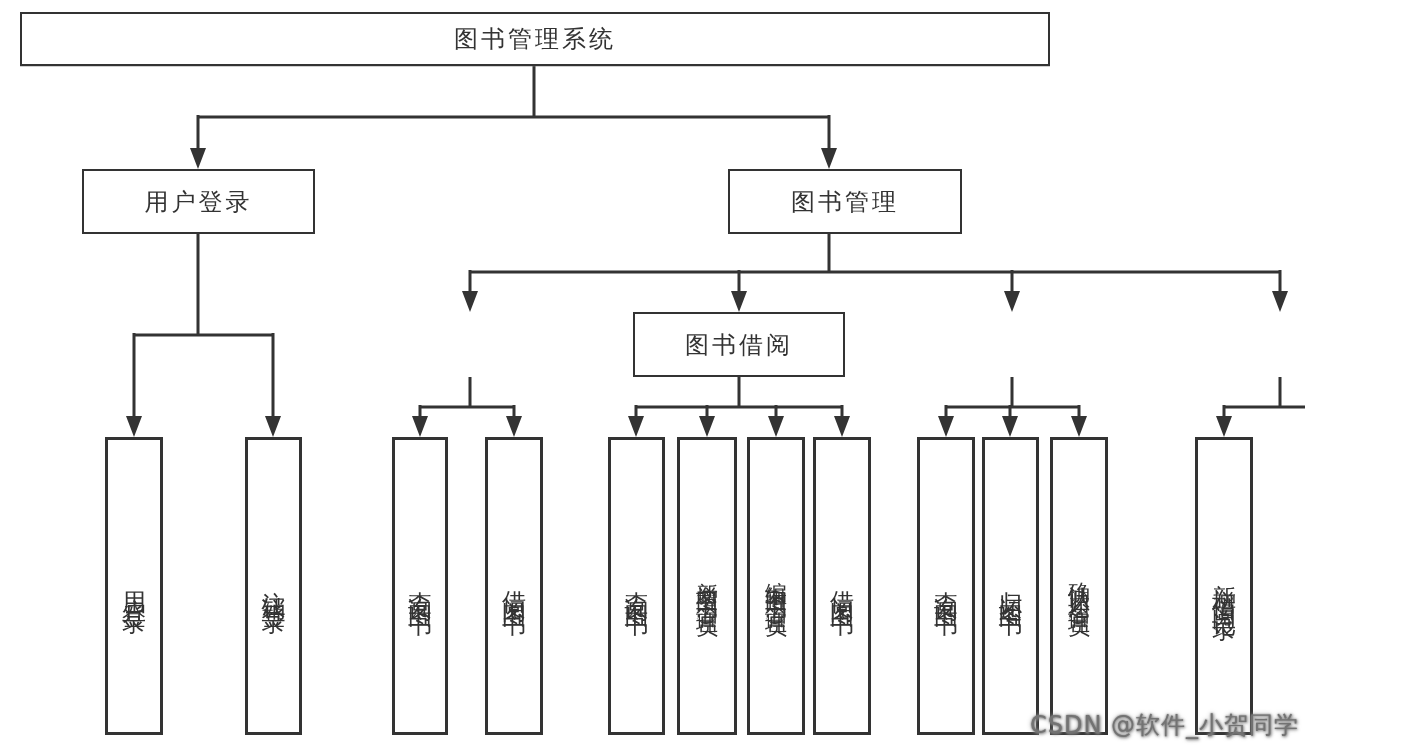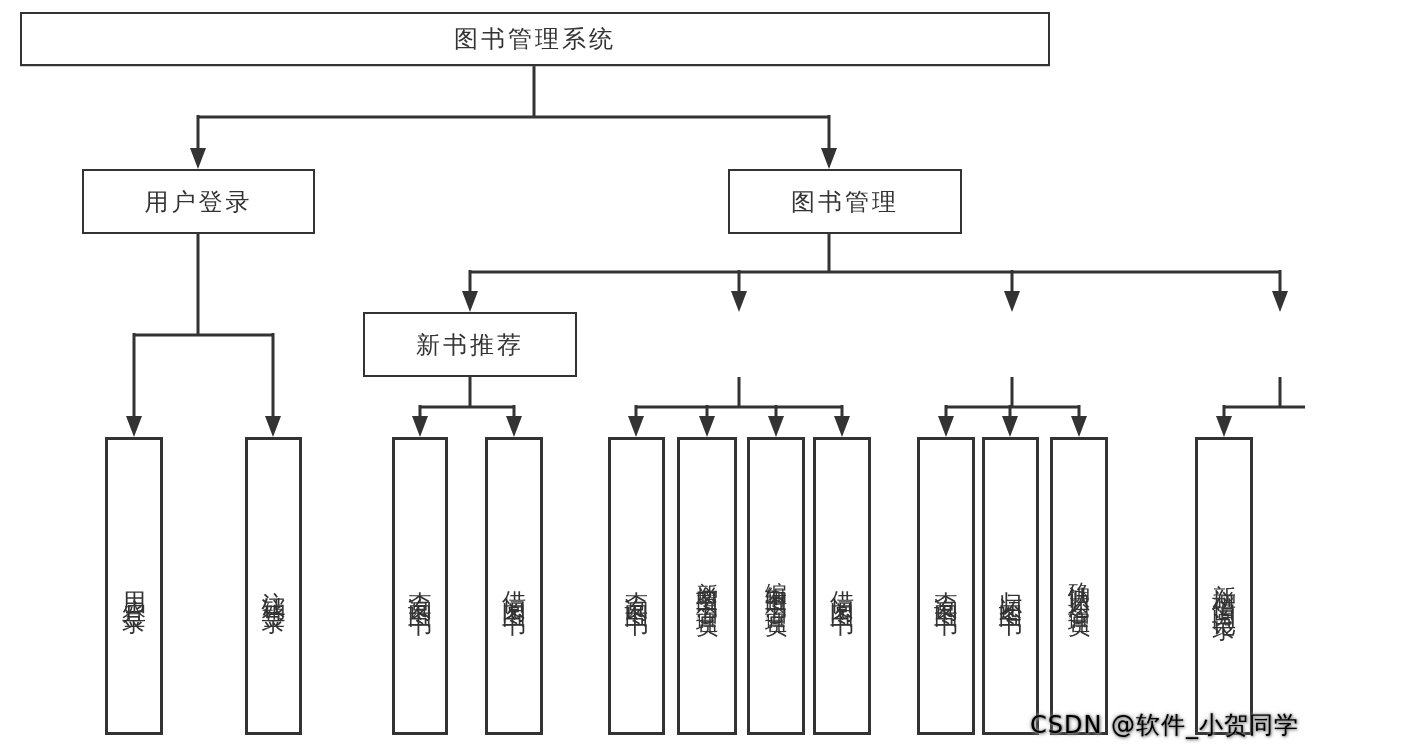--- a/index.html
+++ b/index.html
@@ -31,21 +31,21 @@
     line-height:1;
   }
   .vbox.long{font-size:22px;letter-spacing:5px;}
   .label{white-space:nowrap;}
   #watermark{
     position:absolute;
     right:6px;bottom:6px;
     z-index:3;
     font-size:24px;
     letter-spacing:1px;
-    color:#000000;
+    color:#737373;
     text-shadow:0 0 2px #6e6e6e, 1px 1px 3px #8a8a8a, 0 0 5px #a5a5a5;
   }
 </style>
 </head>
 <body>
 
 <div id="canvas">
 
   <svg id="connectors" width="1405" height="747" viewBox="0 0 1405 747">
     <path fill="none" stroke="#333333" stroke-width="3" d="
@@ -77,22 +77,22 @@
     <span class="label">图书管理系统</span>
   </div>
 
   <div class="box hbox" style="left:82px;top:169px;width:233px;height:65px">
     <span class="label">用户登录</span>
   </div>
   <div class="box hbox" style="left:728px;top:169px;width:234px;height:65px">
     <span class="label">图书管理</span>
   </div>
 
-  <div class="box hbox" style="left:363px;top:312px;width:214px;height:65px">
-    <span class="label">新书推荐</span>
+  <div class="box hbox" style="left:633px;top:312px;width:212px;height:65px">
+    <span class="label">图书借阅</span>
   </div>
 
   <div class="box vbox" style="left:105px;top:437px;width:58px;height:298px">
     <span class="label">用户登录</span>
   </div>
   <div class="box vbox" style="left:245px;top:437px;width:57px;height:298px">
     <span class="label">注销登录</span>
   </div>
 
   <div class="box vbox" style="left:392px;top:437px;width:56px;height:298px">

